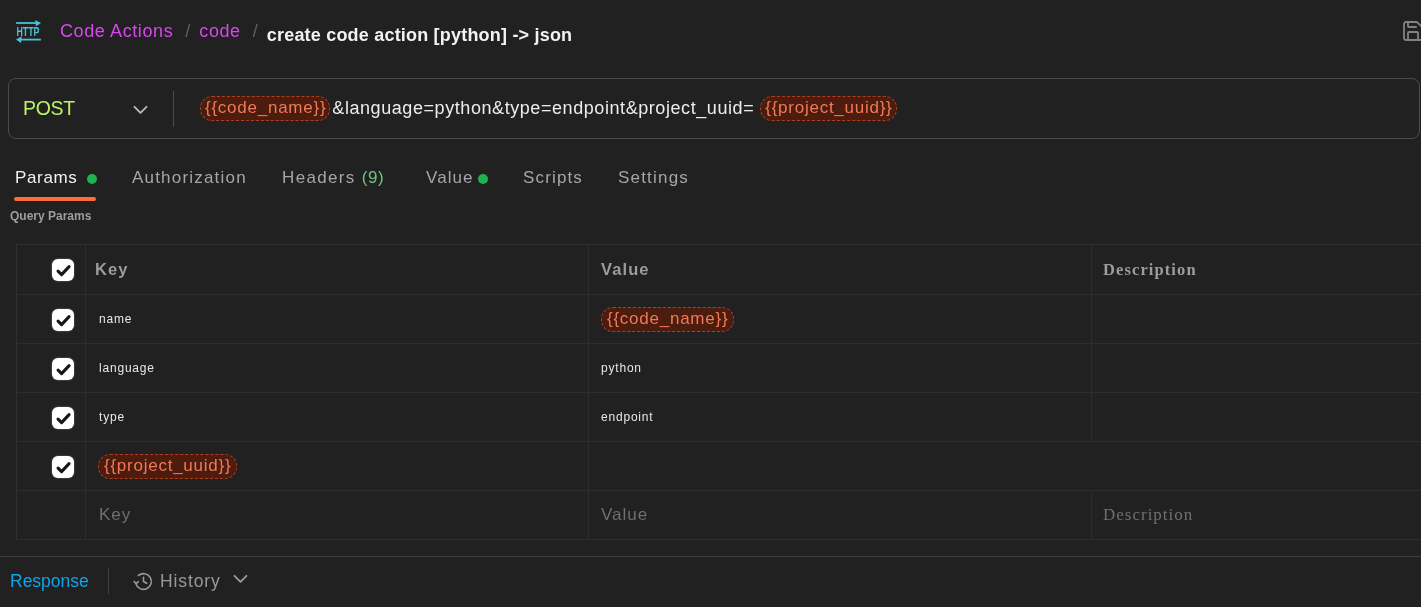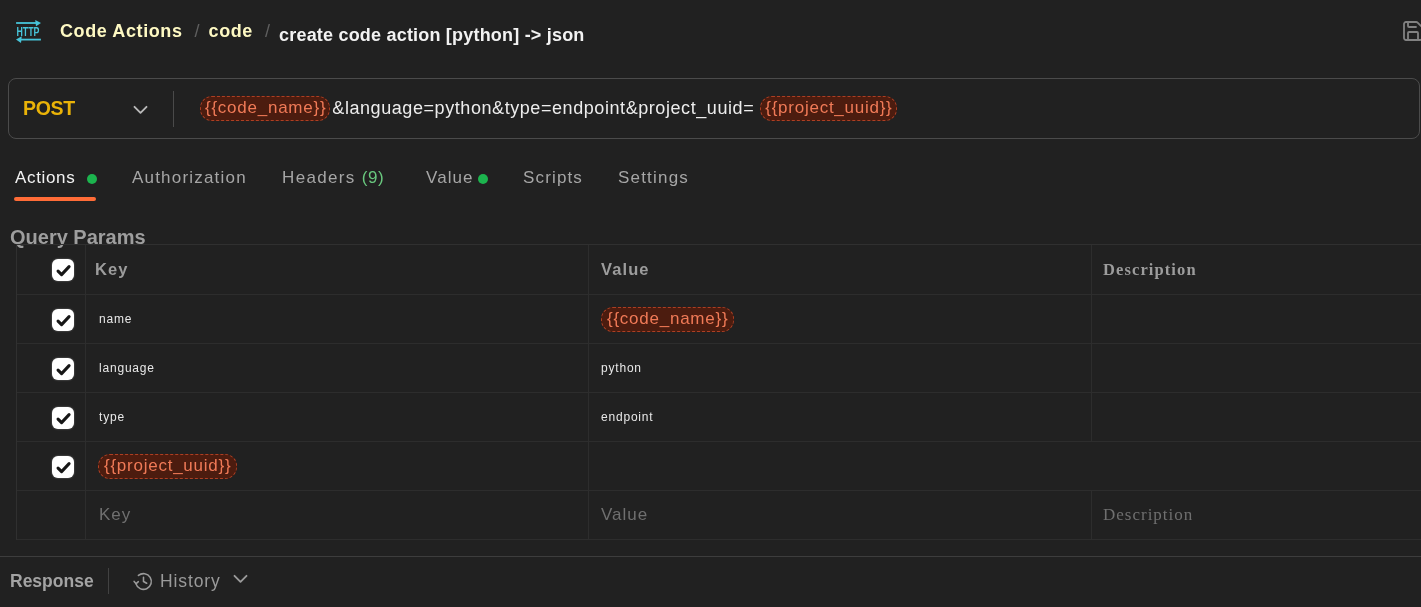--- a/index.html
+++ b/index.html
@@ -8,32 +8,32 @@
     background:#212121;
     font-family:"Liberation Sans", sans-serif;
     position:relative;
     color:#e8e8e8;
   }
   .abs { position:absolute; }
 
   
   #httpicon { left:15px; top:17px; }
   #crumbs { left:60px; top:0; height:62px; display:flex; align-items:center; font-size:18px; }
-  .crumb { color:#fef9c3; letter-spacing:0.6px;font-weight:bold; }
+  .crumb { color:#d946ef; letter-spacing:0.6px; }
   .crumbsep { color:#5f5f5f; margin:0 9px 0 12px; }
   .crumb-active { color:#f2f2f2; font-weight:bold; letter-spacing:0.2px;margin-top:9px; }
   #saveicon { left:1401px; top:19px; color:#828282; }
 
   
   #urlbox {
     left:8px; top:78px; width:1412px; height:61px;
     border:1px solid #4b4b4b; border-radius:8px;
   }
   #postlbl { left:14px; top:0; height:59px; display:flex; align-items:center;
-    font-size:19.5px; font-weight:bold; color:#eab308; letter-spacing:-0.35px; }
+    font-size:19.5px; font-weight:normal; color:#bef264; letter-spacing:-0.35px; }
   #postchev { left:124px; top:96px; top:26px; color:#b9b9b9; }
   #urlsep { left:164px; top:12px; width:1px; height:36px; background:#4a4a4a; }
   #urltext { left:185px; top:0; height:59px; display:flex; align-items:center;
     font-size:18px; color:#ededed; white-space:nowrap; }
   #uspan1 { letter-spacing:0.60px; }
   #uspan2 { letter-spacing:0.57px; }
   .pill {
     background:#4c1c0f;
     border:1px dashed #ad3f23;
     color:#f07a57;
@@ -42,21 +42,21 @@
     margin:0 2px 0 6px;
     font-size:17px;
     letter-spacing:0.75px;
   }
 
   
   .tab { top:168px; font-size:17px; color:#a6a6a6; line-height:20px; }
   .tabw { color:#f2f2f2; }
   .dot { top:174px; width:10px; height:10px; border-radius:50%; background:#1cb44e; }
   #underline { left:14px; top:197px; width:82px; height:4px; background:#ff6c37; border-radius:2px; }
-  #qplabel { left:10px; top:209px; font-size:20px; font-weight:bold; color:#9e9e9e; letter-spacing:0px;margin-top:17px; }
+  #qplabel { left:10px; top:209px; font-size:12px; font-weight:bold; color:#9e9e9e; letter-spacing:0px; }
 
   
   #ptable { left:16px; top:244px; width:1413px;
     border-top:1px solid #303030; border-left:1px solid #303030; }
   .prow { display:flex; border-bottom:1px solid #2d2d2d; height:49px; }
   .prow.hdr { height:50px; }
   .c1 { width:69px; border-right:1px solid #2d2d2d; position:relative; }
   .c2 { width:503px; border-right:1px solid #2d2d2d; display:flex; align-items:center; padding-left:13px; }
   .c3 { width:503px; border-right:1px solid #2d2d2d; display:flex; align-items:center; padding-left:12px; }
   .c4 { flex:1; display:flex; align-items:center; padding-left:11px;font-family:Liberation Serif, serif; }
@@ -74,21 +74,21 @@
     border-radius:12px;
     padding:1px 5px 2px 5px;
     font-size:17px;
     letter-spacing:0.75px;
   }
 
   
   #botline { left:0; top:556px; width:100%; height:1px; background:#3d3d3d; }
   #respbar { left:0; top:557px; width:100%; height:50px; }
   #resplbl { left:10px; top:0; height:48px; display:flex; align-items:center;
-    font-size:17.5px; font-weight:bold; color:#a3a3a3; }
+    font-size:17.5px; font-weight:normal; color:#0ea5e9; }
   #respsep { left:108px; top:11px; width:1px; height:26px; background:#424242; }
   #histicon { left:133px; top:14px; color:#9a9a9a; }
   #histlbl { left:160px; top:0; height:48px; display:flex; align-items:center;
     font-size:17.5px; color:#9a9a9a; letter-spacing:0.9px; }
   #histchev { left:233px; top:17px; color:#9a9a9a; }
 </style>
 </head>
 <body>
 
 <svg id="httpicon" class="abs" width="27" height="27" viewBox="0 0 27 27" fill="none" stroke="#47c4d9" stroke-width="1.8" stroke-linecap="square">
@@ -117,21 +117,21 @@
     <path d="M1.5 1.8 L7.5 7.8 L13.5 1.8"></path>
   </svg>
   <div id="urlsep" class="abs"></div>
   <div id="urltext" class="abs">
       <span class="pill">{{code_name}}</span>
       <span id="uspan2">&amp;language=python&amp;type=endpoint&amp;project_uuid=</span>
       <span class="pill">{{project_uuid}}</span>
     </div>
 </div>
 
-<div class="abs tab tabw" style="left:15px; letter-spacing:0.65px;">Actions</div>
+<div class="abs tab tabw" style="left:15px; letter-spacing:0.65px;">Params</div>
 <div class="abs dot" style="left:87px;"></div>
 <div class="abs tab" style="left:132px; letter-spacing:1.2px;">Authorization</div>
 <div class="abs tab" style="left:282px; letter-spacing:1.35px;">Headers <span style="color:#69c87e; letter-spacing:0.6px;">(9)</span></div>
 <div class="abs tab" style="left:426px; letter-spacing:1.05px;">Value</div>
 <div class="abs dot" style="left:477.5px;"></div>
 <div class="abs tab" style="left:523px; letter-spacing:1.15px;">Scripts</div>
 <div class="abs tab" style="left:618px; letter-spacing:1.2px;">Settings</div>
 <div id="underline" class="abs"></div>
 <div id="qplabel" class="abs">Query Params</div>
 

